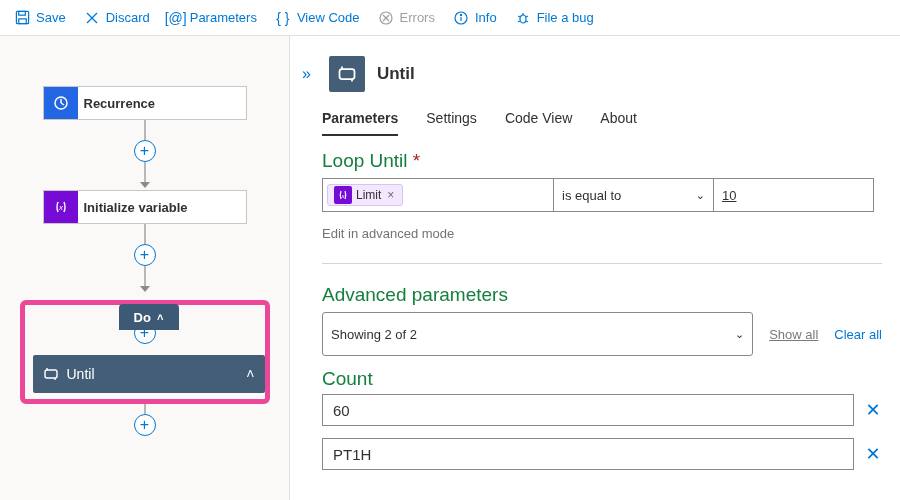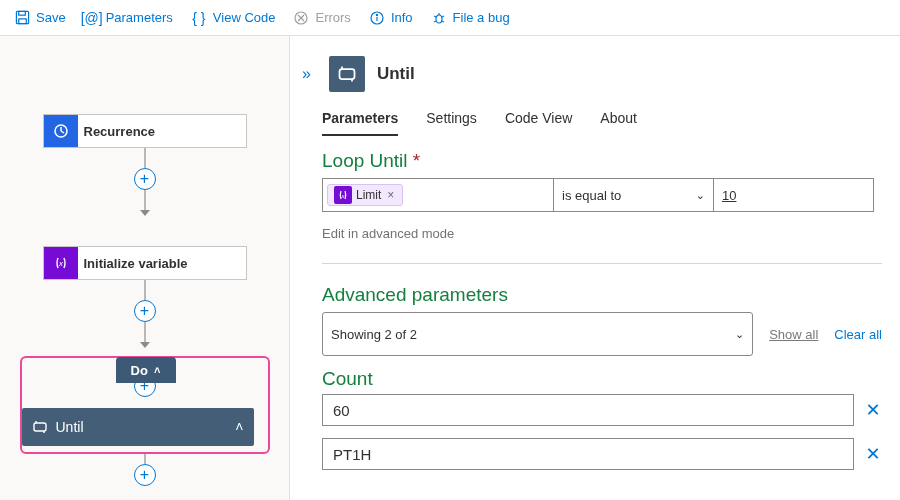--- a/index.html
+++ b/index.html
@@ -10,29 +10,29 @@
   .toolbar { height: 36px; display: flex; align-items: center; border-bottom: 1px solid #e1dfdd; padding: 16px 6px; gap: 2px; }
   .tb-btn { display: flex; align-items: center; gap: 6px; padding: 4px 8px; cursor: pointer; color: #0078d4; font-size: 13px; }
   .tb-btn.muted { color: #a19f9d; }
   .tb-ic { width: 16px; height: 16px; display: inline-flex; align-items: center; justify-content: center; }
   svg { display: block; }
 
   .main { flex: 1; display: flex; min-height: 0; }
 
   
   .canvas { width: 290px; background: #faf9f8; padding-top: 50px; display: flex; flex-direction: column; align-items: center; border-right: 1px solid #e0e0e0; }
-  .node { width: 204px; height: 34px; background: #fff; border: 1px solid #c8c6c4; display: flex; align-items: center; margin-top: 28px; }
+  .node { width: 204px; height: 34px; background: #fff; border: 1px solid #c8c6c4; display: flex; align-items: center; }
   .node-ic { width: 34px; height: 100%; display: flex; align-items: center; justify-content: center; }
   .node-lbl { font-weight: 600; font-size: 13px; padding-left: 6px; }
   .ic-recurrence { background: #2266e3; }
   .ic-var { background: #770bd6; }
   .conn { width: 2px; height: 20px; background: #b8b8b8; margin-top: 0; }
   .arrow-down { width: 0; height: 0; border-left: 5px solid transparent; border-right: 5px solid transparent; border-top: 6px solid #8a8a8a; margin-bottom: 2px;}
   .add-circle { width: 22px; height: 22px; border-radius: 50%; border: 1px solid #0078d4; background:#fff; color:#0078d4; display:flex; align-items:center; justify-content:center; font-size:16px; cursor:pointer; }
-  .do-group { width: 250px; border: 2px solid #ec4899; border-radius: 6px; display:flex; flex-direction:column; align-items:flex-start; padding: 6px 0 6px; position:relative; }
+  .do-group { width: 250px; border: 5px solid #ec4899; border-radius: 6px; display:flex; flex-direction:column; align-items:flex-end; padding: 6px 0 6px; position:relative; }
   .do-tab { position: absolute; top: -1px; left: 94px; width: 60px; height: 26px; background: #3c5a76; color:#fff; border-radius: 4px 4px 0 0; display:flex; align-items:center; justify-content:center; gap:6px; font-weight:600; font-size:13px;}
   .do-body{ height:44px; display:flex; align-items:center; justify-content:center; width:100%; }
   .until-bar{ width: 232px; height: 38px; background:#445e77; color:#fff; display:flex; align-items:center; padding:0 10px; gap:8px; font-size:14px; border-radius:2px; justify-content:space-between;}
   .until-left{ display:flex; align-items:center; gap:8px;}
 
   
   .panel { flex: 1; background:#fff; display:flex; flex-direction:column; padding-left: 0; overflow:hidden;}
   .panel-head { display:flex; align-items:center; gap:12px; padding: 20px 0 0 6px; }
   .collapse-btn{ color:#0078d4; font-size:16px; padding:4px 6px; cursor:pointer;}
   .title-block{ display:flex; align-items:center; gap:12px;}
@@ -76,20 +76,29 @@
       <span class="tb-ic">
           <svg width="15" height="15" viewBox="0 0 16 16" fill="none" stroke="#0078d4" stroke-width="1.3">
             <rect x="1.5" y="1.5" width="13" height="13" rx="1"></rect>
             <rect x="4" y="1.5" width="7" height="4"></rect>
             <rect x="4" y="9.5" width="8" height="5"></rect>
           </svg>
         </span>
       <span>Save</span>
     </div>
     <div class="tb-btn">
+      <span class="tb-ic">
+          <svg width="14" height="14" viewBox="0 0 14 14" stroke="#0078d4" stroke-width="1.3">
+            <line x1="2" y1="2" x2="12" y2="12"></line>
+            <line x1="12" y1="2" x2="2" y2="12"></line>
+          </svg>
+        </span>
+      <span>Discard</span>
+    </div>
+    <div class="tb-btn">
       <span class="tb-ic" style="color:#0078d4;font-size:14px;">[@]</span>
       <span>Parameters</span>
     </div>
     <div class="tb-btn">
       <span class="tb-ic" style="color:#0078d4;font-size:14px;">{ }</span>
       <span>View Code</span>
     </div>
     <div class="tb-btn muted">
       <span class="tb-ic">
           <svg width="14" height="14" viewBox="0 0 14 14" fill="none" stroke="#a19f9d" stroke-width="1.2">

